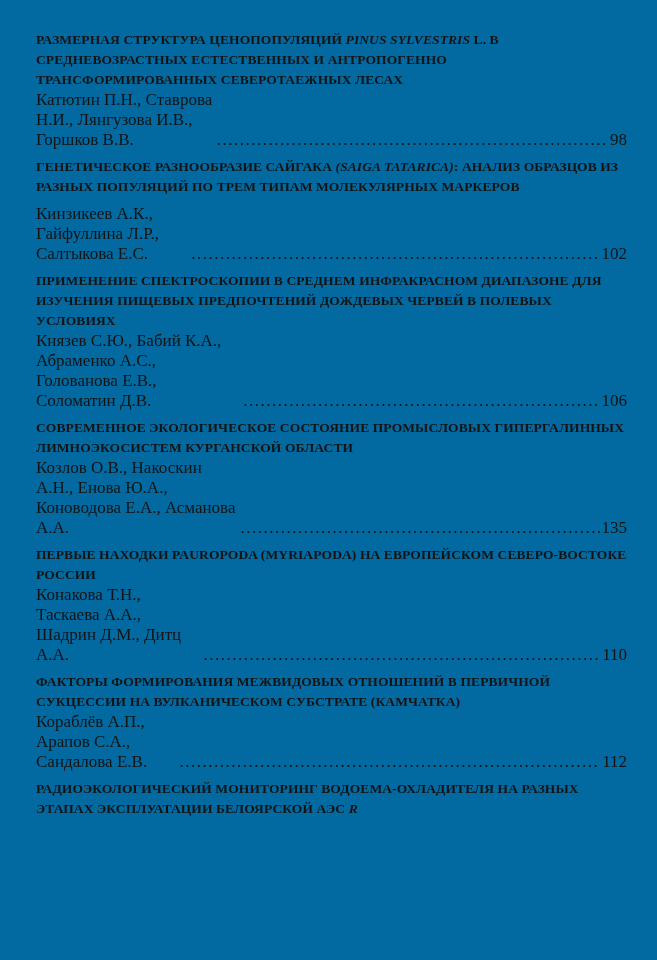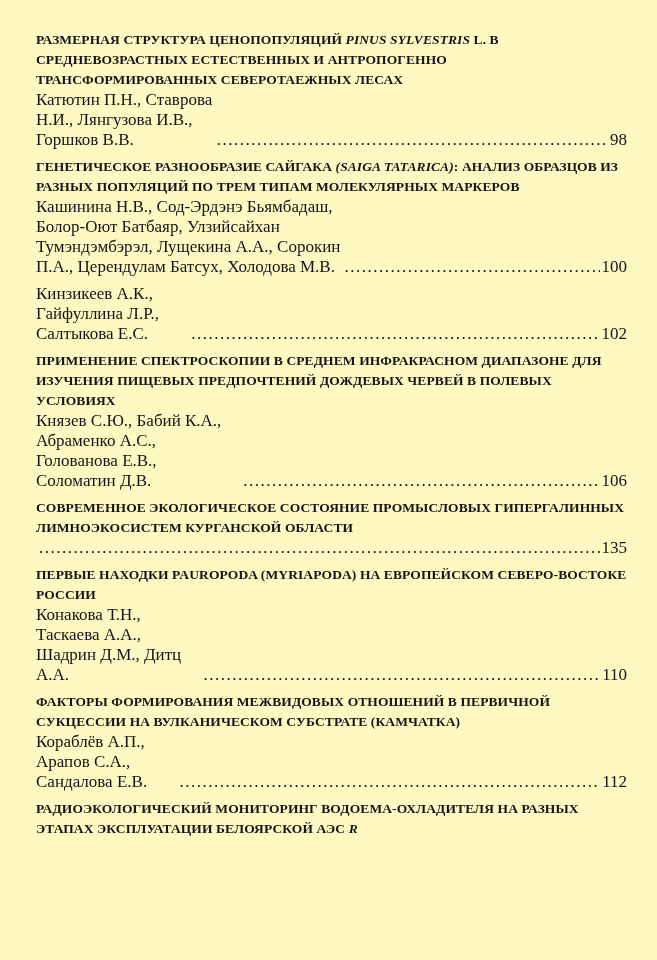--- a/index.html
+++ b/index.html
@@ -4,21 +4,21 @@
 <style>
   html, body { margin: 0; padding: 0; background: #ffffff; }
   .page {
     width: 657px;
     height: 960px;
     box-sizing: border-box;
     padding: 30px 30px 0 36px;
     display: flex;
     flex-direction: column;
     overflow: hidden;
-    background: #fef9c3;
+    background: #0369a1;
     font-family: "Liberation Serif", serif;
     color: #141414;
   }
   .entries { display: block; }
   .entry { margin-bottom: 7px; }
   .title {
     font-weight: bold;
     font-size: 13.5px;
     line-height: 20px;
     letter-spacing: 0.1px;
@@ -54,25 +54,20 @@
     <div class="title"><span>РАЗМЕРНАЯ СТРУКТУРА ЦЕНОПОПУЛЯЦИЙ </span><span class="it">PINUS SYLVESTRIS</span><span> L. В СРЕДНЕВОЗРАСТНЫХ ЕСТЕСТВЕННЫХ И АНТРОПОГЕННО ТРАНСФОРМИРОВАННЫХ СЕВЕРОТАЕЖНЫХ ЛЕСАХ</span></div>
     <div class="authors-line">
       <span class="authors">Катютин П.Н., Ставрова Н.И., Лянгузова И.В., Горшков В.В.</span>
       <span class="dots"></span>
       <span class="pagenum">98</span>
     </div>
   </div>
 
   <div class="entry">
     <div class="title"><span>ГЕНЕТИЧЕСКОЕ РАЗНООБРАЗИЕ САЙГАКА </span><span class="it">(SAIGA TATARICA)</span><span>: АНАЛИЗ ОБРАЗЦОВ ИЗ РАЗНЫХ ПОПУЛЯЦИЙ ПО ТРЕМ ТИПАМ МОЛЕКУЛЯРНЫХ МАРКЕРОВ</span></div>
-    <div class="authors-line">
-      <span class="authors">Кашинина Н.В., Сод-Эрдэнэ Бьямбадаш, Болор-Оют Батбаяр, Улзийсайхан Тумэндэмбэрэл, Лущекина А.А., Сорокин П.А., Церендулам Батсух, Холодова М.В.</span>
-      <span class="dots"></span>
-      <span class="pagenum">100</span>
-    </div>
   </div>
 
   <div class="entry">
     <div class="authors-line">
       <span class="authors">Кинзикеев А.К., Гайфуллина Л.Р., Салтыкова Е.С.</span>
       <span class="dots"></span>
       <span class="pagenum">102</span>
     </div>
   </div>
 
@@ -82,20 +77,21 @@
     <div class="authors-line">
       <span class="authors">Князев С.Ю., Бабий К.А., Абраменко А.С., Голованова Е.В., Соломатин Д.В.</span>
       <span class="dots"></span>
       <span class="pagenum">106</span>
     </div>
   </div>
 
   <div class="entry">
     <div class="title"><span>СОВРЕМЕННОЕ ЭКОЛОГИЧЕСКОЕ СОСТОЯНИЕ ПРОМЫСЛОВЫХ ГИПЕРГАЛИННЫХ ЛИМНОЭКОСИСТЕМ КУРГАНСКОЙ ОБЛАСТИ</span></div>
     <div class="authors-line">
+      <span class="authors">Козлов О.В., Накоскин А.Н., Енова Ю.А., Коноводова Е.А., Асманова А.А.</span>
       <span class="dots"></span>
       <span class="pagenum">135</span>
     </div>
   </div>
 
   <div class="entry">
     <div class="title"><span>ПЕРВЫЕ НАХОДКИ PAUROPODA (MYRIAPODA) НА ЕВРОПЕЙСКОМ СЕВЕРО-ВОСТОКЕ РОССИИ</span></div>
     <div class="authors-line">
       <span class="authors">Конакова Т.Н., Таскаева А.А., Шадрин Д.М., Дитц А.А.</span>
       <span class="dots"></span>

